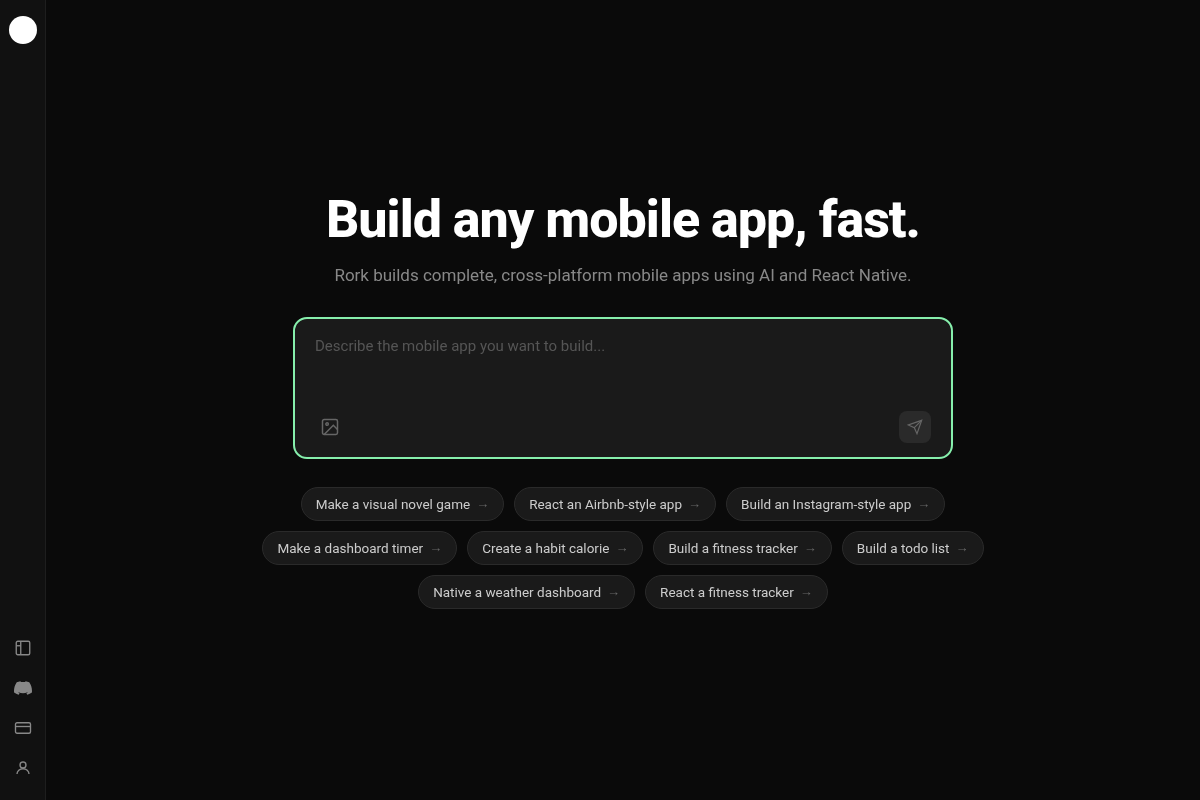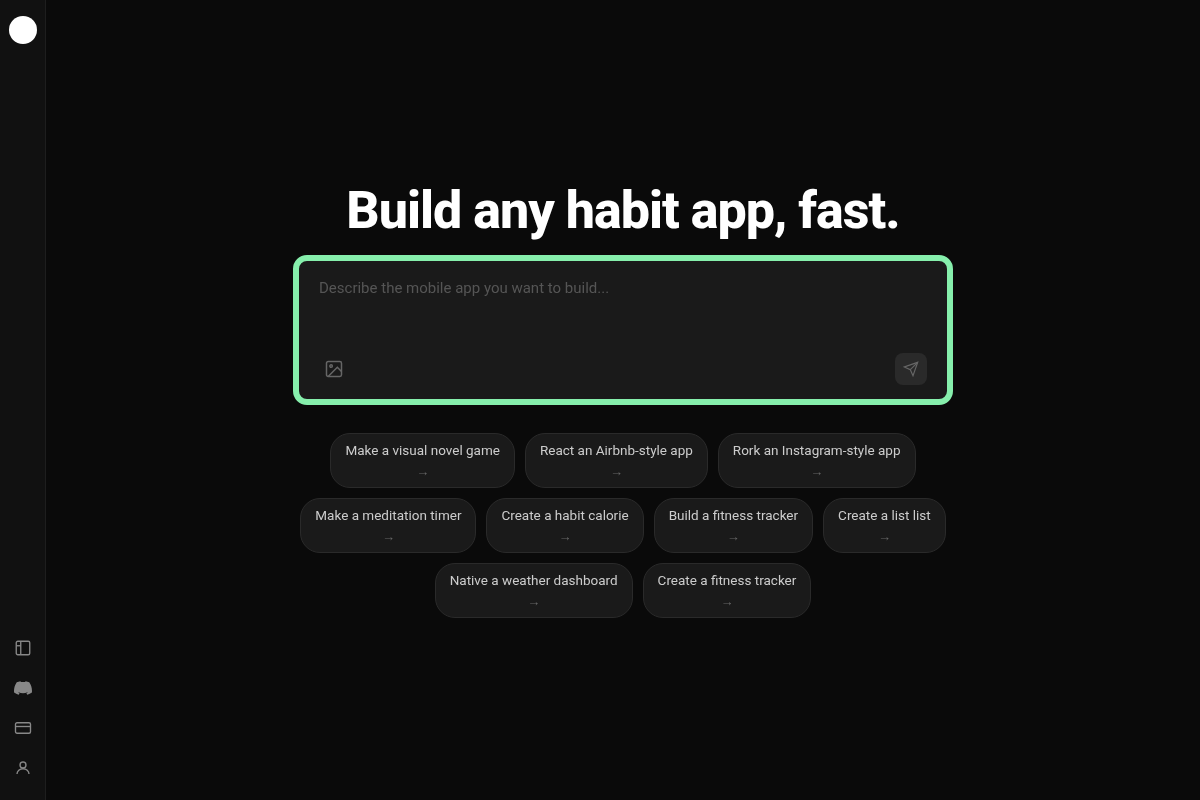--- a/index.html
+++ b/index.html
@@ -86,21 +86,21 @@
       color: #888888;
       text-align: center;
       margin-bottom: 32px;
       font-weight: 400;
     }
 
     
     .input-container {
       width: 660px;
       background-color: #1a1a1a;
-      border: 6px solid #86efac;
+      border: 2px solid #86efac;
       border-radius: 14px;
       padding: 18px 20px 14px 20px;
       margin-bottom: 28px;
     }
 
     .input-field {
       width: 100%;
       background: transparent;
       border: none;
       outline: none;
@@ -170,21 +170,20 @@
       padding: 8px 14px;
       background-color: #1a1a1a;
       border: 1px solid #2a2a2a;
       border-radius: 20px;
       cursor: pointer;
       color: #cccccc;
       font-size: 13.5px;
       font-weight: 400;
       white-space: nowrap;
       transition: background 0.15s, border-color 0.15s;
-      flex-direction: column;
     }
 
     .chip-arrow {
       color: #666666;
       font-size: 13px;
     }
   </style>
 </head>
 <body>
 
@@ -217,21 +216,22 @@
   <div class="sidebar-icon" title="Account">
     <svg viewBox="0 0 24 24" fill="none" stroke="currentColor" stroke-width="1.8">
       <circle cx="12" cy="8" r="4"></circle>
       <path d="M4 20c0-4 3.6-7 8-7s8 3 8 7"></path>
     </svg>
   </div>
 </div>
 
 <div class="main">
 
-  <h1 class="hero-title">Build any habit app, fast.</h1>
+  <h1 class="hero-title">Build any mobile app, fast.</h1>
+  <p class="hero-subtitle">Rork builds complete, cross-platform mobile apps using AI and React Native.</p>
 
   <div class="input-container">
     <textarea class="input-field" rows="3" placeholder="Describe the mobile app you want to build..." style=""></textarea>
     <div class="input-toolbar">
       <button class="input-icon-btn" title="Upload image">
         <svg viewBox="0 0 24 24" fill="none" stroke="currentColor" stroke-width="1.8" width="20" height="20">
           <rect x="3" y="3" width="18" height="18" rx="2"></rect>
           <circle cx="8.5" cy="8.5" r="1.5"></circle>
           <polyline points="21 15 16 10 5 21"></polyline>
         </svg>
@@ -250,50 +250,50 @@
     <div class="chips-row">
       <div class="chip">
         <span>Make a visual novel game</span>
         <span class="chip-arrow">→</span>
       </div>
       <div class="chip">
         <span>React an Airbnb-style app</span>
         <span class="chip-arrow">→</span>
       </div>
       <div class="chip">
-        <span>Rork an Instagram-style app</span>
+        <span>Build an Instagram-style app</span>
         <span class="chip-arrow">→</span>
       </div>
     </div>
 
     <div class="chips-row">
       <div class="chip">
-        <span>Make a meditation timer</span>
+        <span>Make a dashboard timer</span>
         <span class="chip-arrow">→</span>
       </div>
       <div class="chip">
         <span>Create a habit calorie</span>
         <span class="chip-arrow">→</span>
       </div>
       <div class="chip">
         <span>Build a fitness tracker</span>
         <span class="chip-arrow">→</span>
       </div>
       <div class="chip">
-        <span>Create a list list</span>
+        <span>Build a todo list</span>
         <span class="chip-arrow">→</span>
       </div>
     </div>
 
     <div class="chips-row">
       <div class="chip">
         <span>Native a weather dashboard</span>
         <span class="chip-arrow">→</span>
       </div>
       <div class="chip">
-        <span>Create a fitness tracker</span>
+        <span>React a fitness tracker</span>
         <span class="chip-arrow">→</span>
       </div>
     </div>
 
   </div>
 
 </div>
 
 </body></html>

